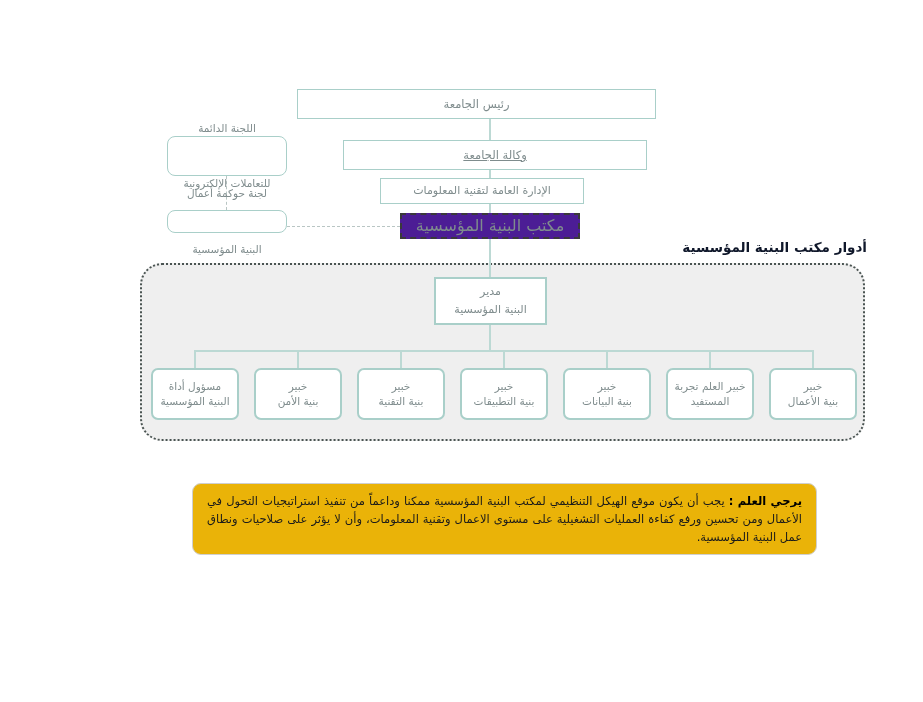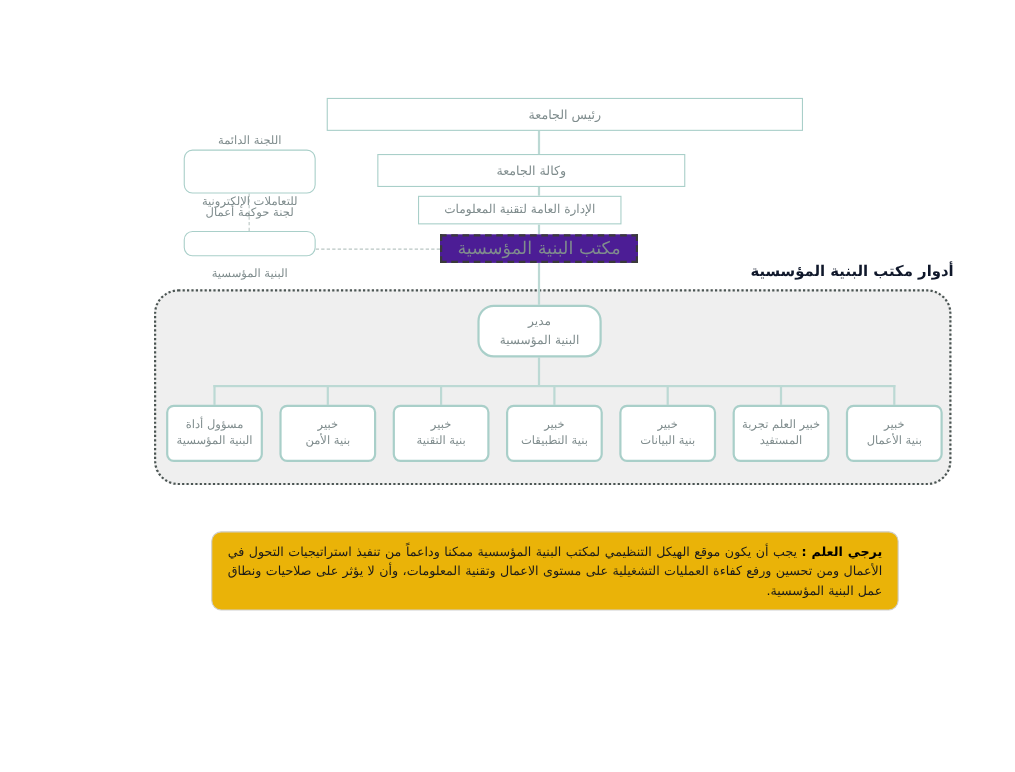--- a/index.html
+++ b/index.html
@@ -30,29 +30,30 @@
     justify-content: center;
     text-align: center;
     line-height: 1.45;
     z-index: 3;
   }
   .box.sharp { border-radius: 0; }
   .box.round { border-radius: 7px; gap: 40px; }
 
   
   #box-president {
-    left: 297px; top: 89px; width: 433px; height: 30px;
+    left: 297px; top: 89px; width: 359px; height: 30px;
     font-size: 11.5px;
   }
   #box-vice {
-    left: 343px; top: 140px; width: 280px; height: 30px;
+    left: 343px; top: 140px; width: 304px; height: 30px;
     font-size: 11.5px;
+    text-decoration: underline;
   }
   #box-gd-it {
-    left: 380px; top: 178px; width: 185px; height: 26px;
+    left: 380px; top: 178px; width: 204px; height: 26px;
     font-size: 11px;
   }
   #box-ea-office {
     left: 400px; top: 213px; width: 180px; height: 26px;
     background: #4c1d95;
     border: 2.5px dashed #3a3a3a;
     color: #7f8c8d;
     font-size: 16px;
   }
 
@@ -83,21 +84,21 @@
     background: #efefef;
     border: 2px dotted #4a5452;
     border-radius: 22px;
     box-sizing: border-box;
     z-index: 1;
   }
 
   #box-manager {
     left: 434px; top: 277px; width: 113px; height: 48px;
     border: 2px solid #a9cfc9;
-    border-radius: 15px;
+    border-radius: 0;
     font-size: 11px;
     z-index: 4;
   }
   #box-manager .l1 { margin-bottom: 2px; }
 
   
   .expert {
     top: 368px; width: 88px; height: 52px;
     border: 2px solid #a9cfc9;
     border-radius: 7px;

